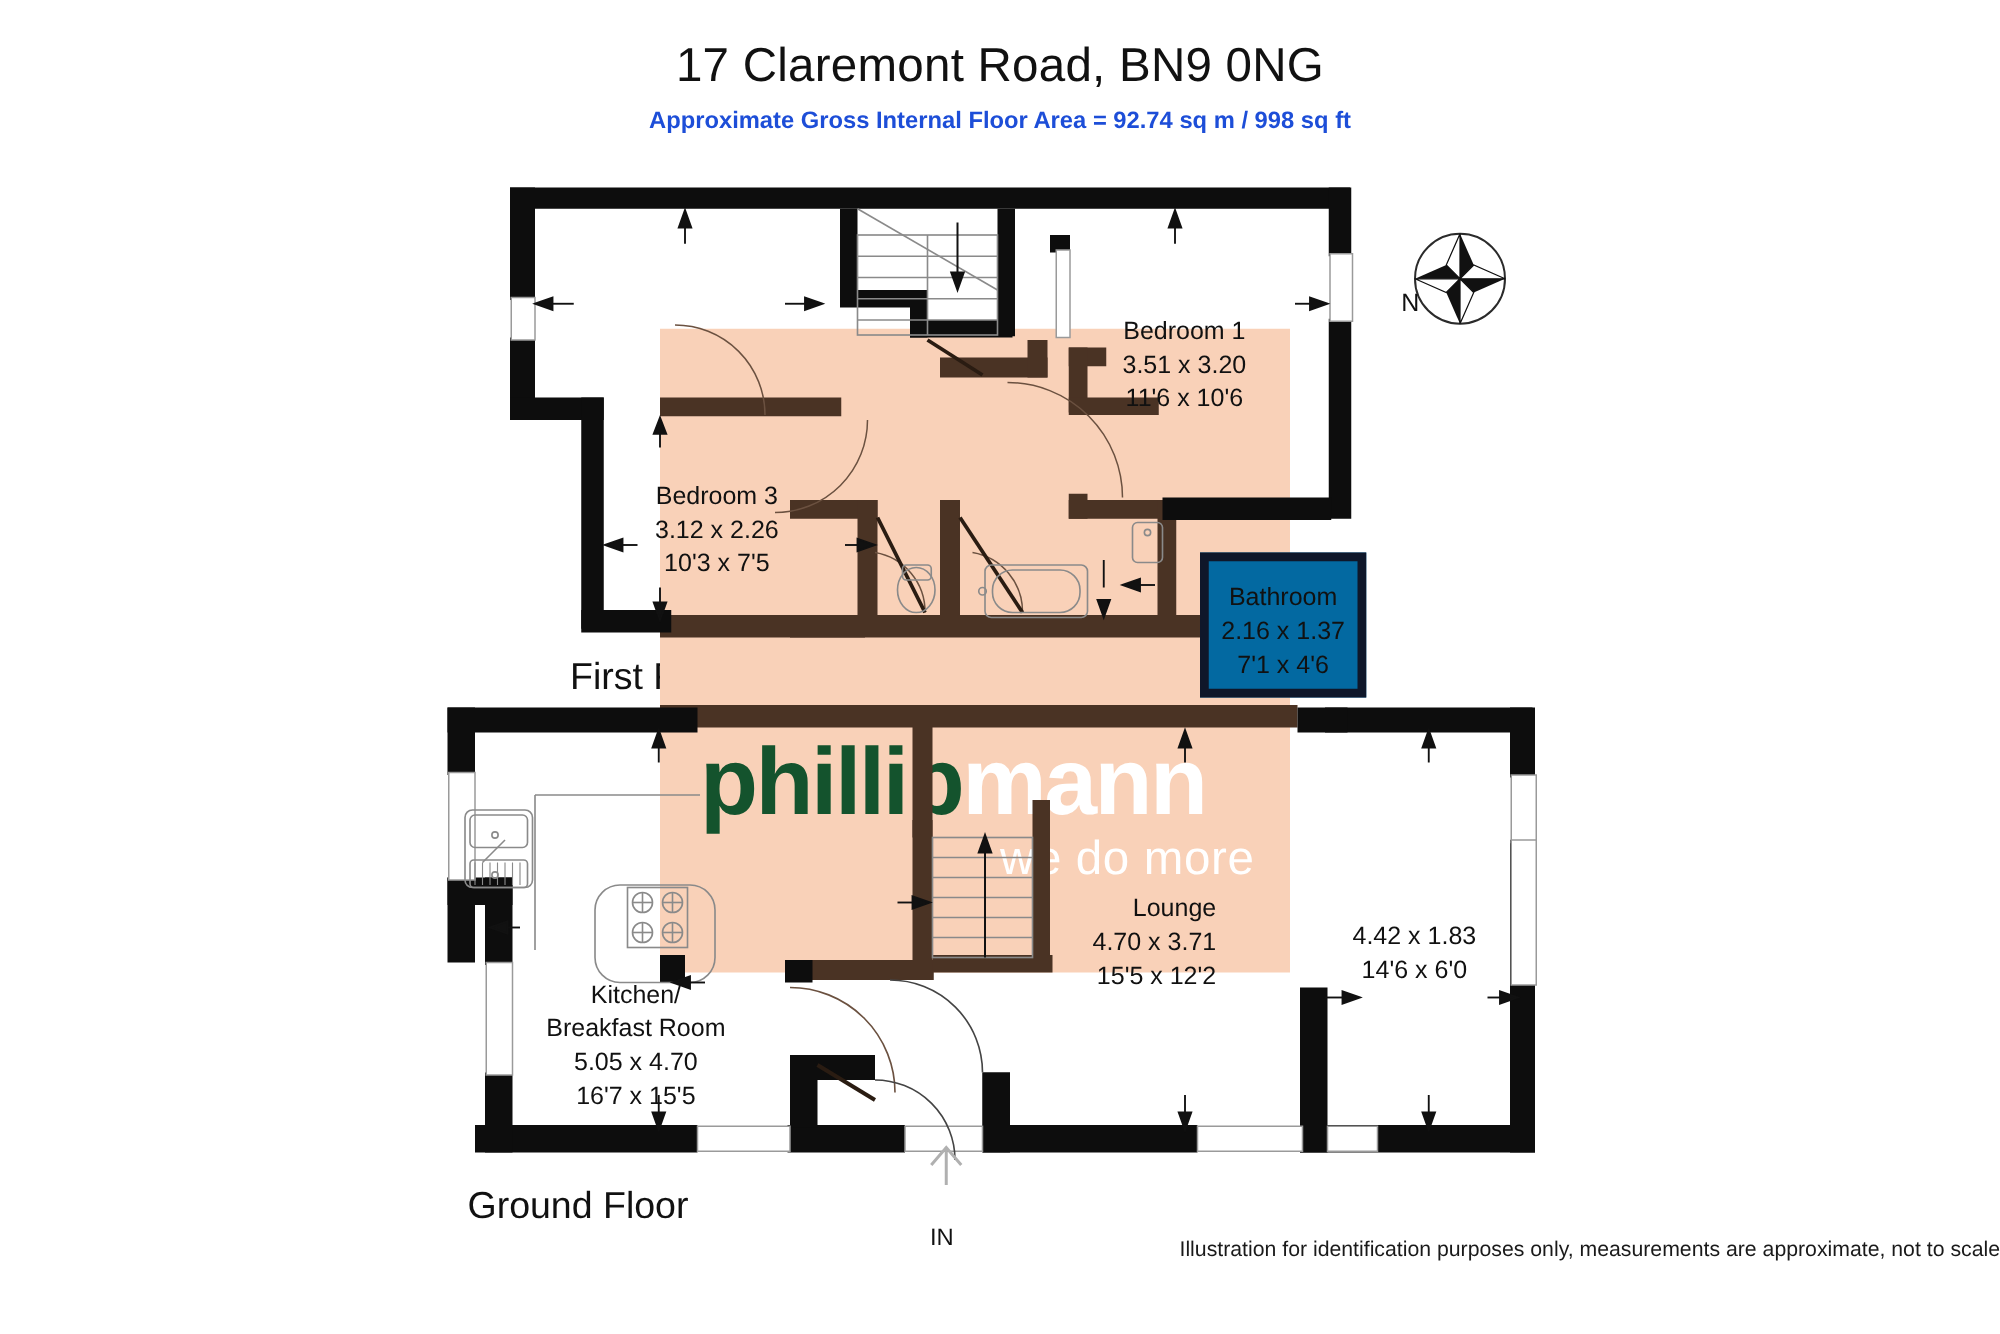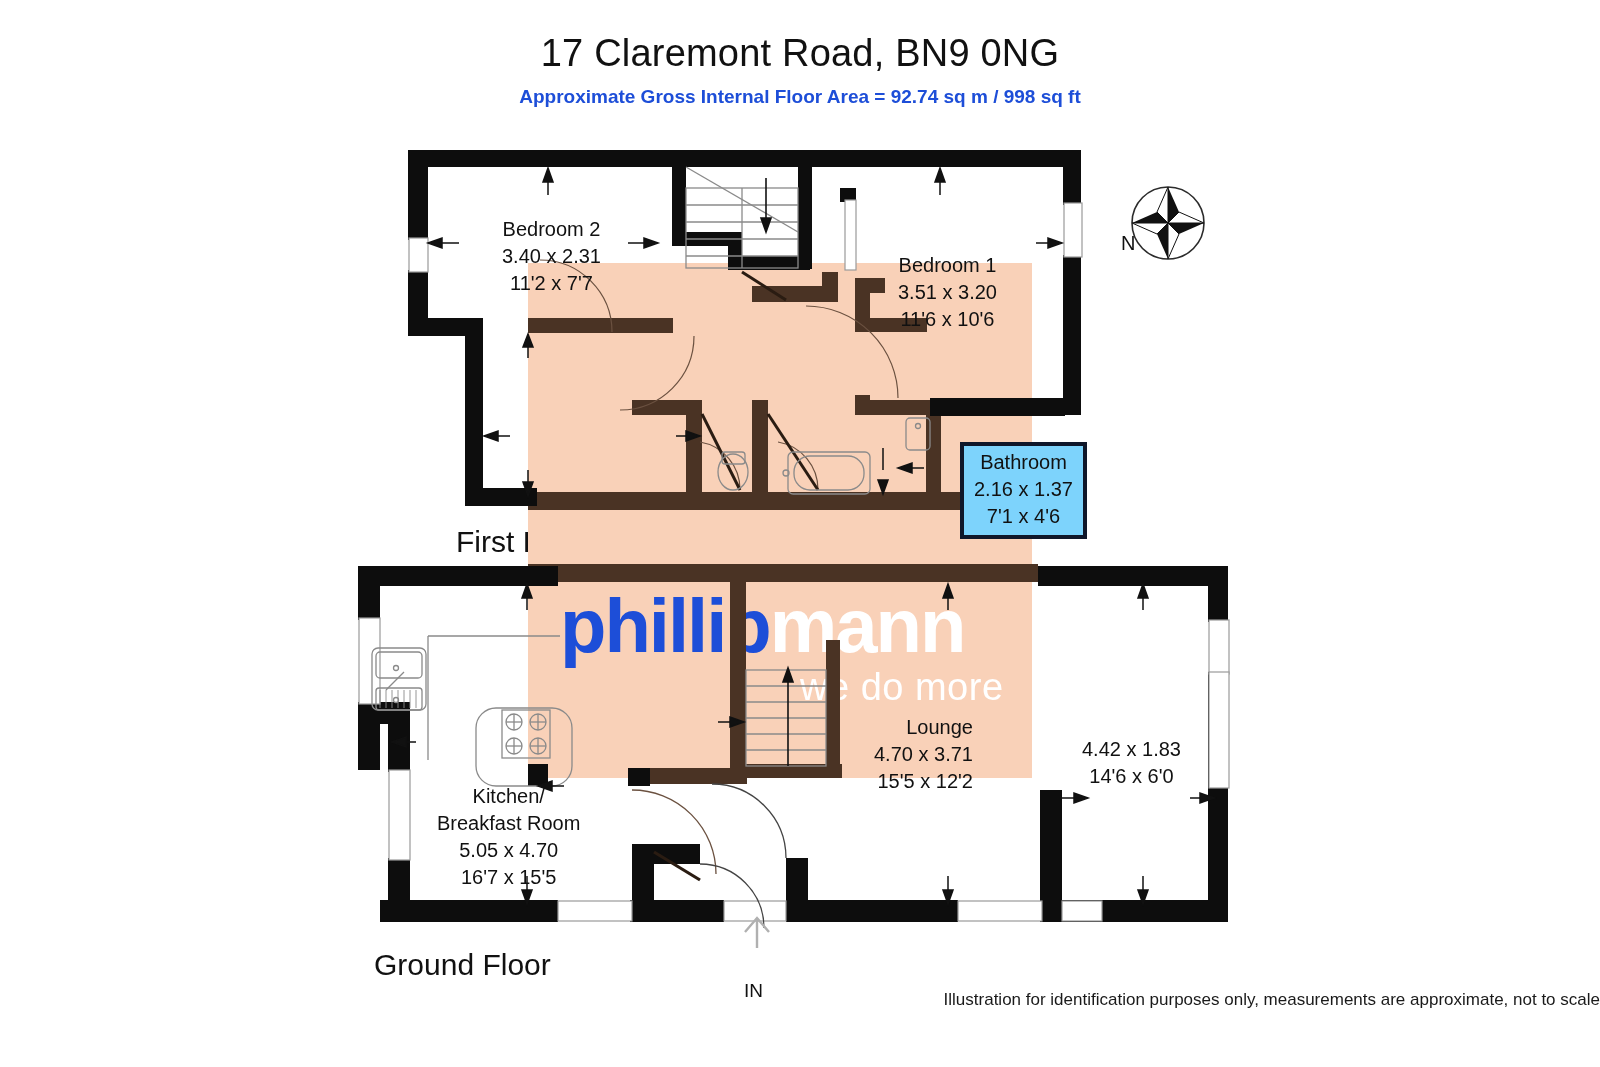--- a/index.html
+++ b/index.html
@@ -47,41 +47,41 @@
     background:#F9D1B8; z-index:2; pointer-events:none;
   }
 
   
   .wm { position:absolute; z-index:3; pointer-events:none; user-select:none; }
   .wm-main{
     left:560px; top:588px;
     font-size:76px; font-weight:700; letter-spacing:-2px;
     white-space:nowrap; line-height:1;
   }
-  .wm-main .a{ color:#1d4ed8; }
+  .wm-main .a{ color:#14532d; }
   .wm-main .b{ color:#ffffff; }
   .wm-sub{
     left:800px; top:668px;
     font-size:38px; font-weight:400; color:#ffffff;
     white-space:nowrap; letter-spacing:.5px; line-height:1;
   }
 
   
   .room {
     position:absolute; z-index:6;
     text-align:center; color:#111;
     font-size:20px; line-height:1.35;
     white-space:nowrap;
   }
   .room .nm { display:block; }
   .room .dm { display:block; }
   .room.boxed{
-    background:#7dd3fc;
-    border:4px solid #0f172a;
-    padding:3px 10px 5px 10px;
+    background:#0369a1;
+    border:7px solid #0f172a;
+    padding:16px 10px 5px 10px;
   }
 
   
   .compass { position:absolute; left:1125px; top:180px; z-index:6; }
   .compass-n {
     position:absolute; left:1121px; top:232px; z-index:6;
     font-size:20px; color:#111;
   }
 
   
@@ -388,32 +388,32 @@
     <polygon points="43,43 43,79 54,54" fill="#fff" stroke="#111" stroke-width="1"></polygon>
     <polygon points="43,43 43,79 32,54" fill="#111"></polygon>
     <polygon points="43,43 7,43 32,54" fill="#fff" stroke="#111" stroke-width="1"></polygon>
     <polygon points="43,43 7,43 32,32" fill="#111"></polygon>
     <polygon points="43,43 43,7 32,32" fill="#fff" stroke="#111" stroke-width="1"></polygon>
   </svg>
   <div class="compass-n">N</div>
 
   <div class="in-label">IN</div>
 
-  <div class="room" style="left:502px; top:216px;">
-    <span class="nm">Bedroom 2</span>
-    <span class="dm">3.40 x 2.31</span>
-    <span class="dm">11'2 x 7'7</span>
-  </div>
 
   <div class="room" style="left:898px; top:252px;">
     <span class="nm">Bedroom 1</span>
     <span class="dm">3.51 x 3.20</span>
     <span class="dm">11'6 x 10'6</span>
   </div>
 
+  <div class="room" style="left:524px; top:384px;">
+    <span class="nm">Bedroom 3</span>
+    <span class="dm">3.12 x 2.26</span>
+    <span class="dm">10'3 x 7'5</span>
+  </div>
 
   <div class="room boxed" style="left:960px; top:442px;">
     <span class="nm">Bathroom</span>
     <span class="dm">2.16 x 1.37</span>
     <span class="dm">7'1 x 4'6</span>
   </div>
 
   <div class="room" style="left:437px; top:783px;">
     <span class="nm">Kitchen/</span>
     <span class="nm">Breakfast Room</span>

